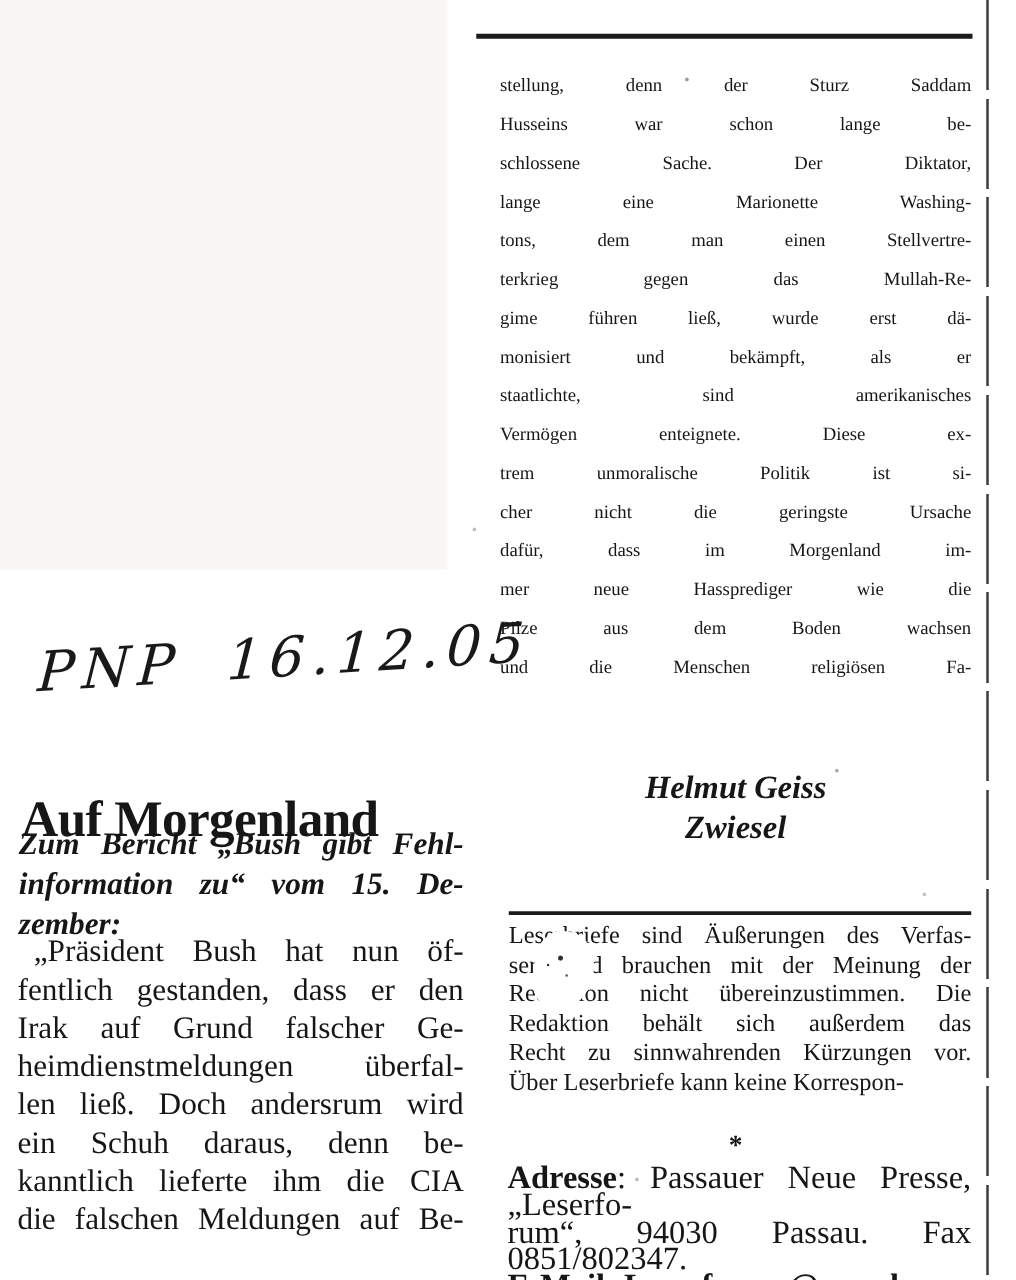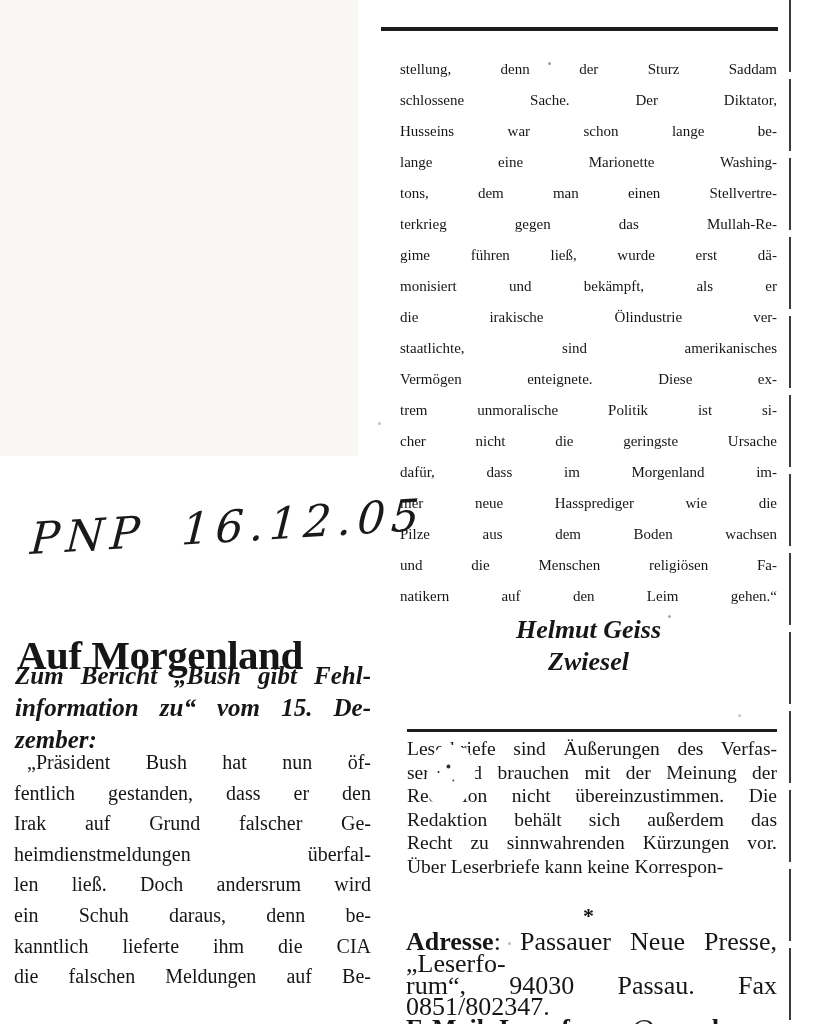--- a/index.html
+++ b/index.html
@@ -15,21 +15,21 @@
   .handwriting {
     position:absolute; left:30px; top:502px; width:360px;
     font-family:"DejaVu Serif", serif; font-style:italic;
     font-size:44px; letter-spacing:6px; word-spacing:16px; white-space:nowrap;
     color:#191919; transform:rotate(-3.5deg) skewX(-7deg);
   }
 
   
   .headline { position:absolute; left:17px; top:604px; font-size:41px; font-weight:700; letter-spacing:-0.5px; }
   .intro { position:absolute; left:15px; top:660px; width:356px; font-style:italic; font-weight:700; font-size:25px; line-height:32px; }
-  .left-body { position:absolute; left:14px; top:747px; width:357px; font-size:20px; line-height:30.6px; }
+  .left-body { position:absolute; left:14px; top:747px; width:357px; font-size:25px; line-height:30.6px; }
   .left-body .jline:first-child { text-indent:13px; }
 
   
   .top-rule { position:absolute; left:381px; top:27px; width:397px; height:4px; background:#1c1c1c; }
   .right-body { position:absolute; left:400px; top:54px; width:377px; font-size:15px; line-height:31px; }
   .sig { position:absolute; left:400px; top:614px; width:377px; text-align:center; font-style:italic; font-weight:700; font-size:26px; line-height:32px; }
   .mid-rule { position:absolute; left:407px; top:729px; width:370px; height:3px; background:#1c1c1c; }
   .disclaimer { position:absolute; left:407px; top:737px; width:370px; font-size:19.5px; line-height:23.6px; }
   .star { position:absolute; left:400px; top:903px; width:377px; text-align:center; font-size:22px; font-weight:700; }
   .address { position:absolute; left:406px; top:931px; width:371px; font-size:26px; line-height:21.8px; }
@@ -93,37 +93,35 @@
       <div class="jline">len ließ. Doch andersrum wird</div>
       <div class="jline">ein Schuh daraus, denn be-</div>
       <div class="jline">kanntlich lieferte ihm die CIA</div>
       <div class="jline">die falschen Meldungen auf Be-</div>
     </div>
 
   <div class="top-rule"></div>
 
   <div class="right-body">
       <div class="jline">stellung, denn der Sturz Saddam</div>
+      <div class="jline">Husseins war schon lange be-</div>
       <div class="jline">schlossene Sache. Der Diktator,</div>
-      <div class="jline">Husseins war schon lange be-</div>
       <div class="jline">lange eine Marionette Washing-</div>
       <div class="jline">tons, dem man einen Stellvertre-</div>
       <div class="jline">terkrieg gegen das Mullah-Re-</div>
       <div class="jline">gime führen ließ, wurde erst dä-</div>
       <div class="jline">monisiert und bekämpft, als er</div>
-      <div class="jline">die irakische Ölindustrie ver-</div>
       <div class="jline">staatlichte, sind amerikanisches</div>
       <div class="jline">Vermögen enteignete. Diese ex-</div>
       <div class="jline">trem unmoralische Politik ist si-</div>
       <div class="jline">cher nicht die geringste Ursache</div>
       <div class="jline">dafür, dass im Morgenland im-</div>
       <div class="jline">mer neue Hassprediger wie die</div>
       <div class="jline">Pilze aus dem Boden wachsen</div>
       <div class="jline">und die Menschen religiösen Fa-</div>
-      <div class="jline">natikern auf den Leim gehen.“</div>
     </div>
 
   <div class="sig">
     <div>Helmut Geiss</div>
     <div>Zwiesel</div>
   </div>
 
   <div class="mid-rule"></div>
 
   <div class="disclaimer">

